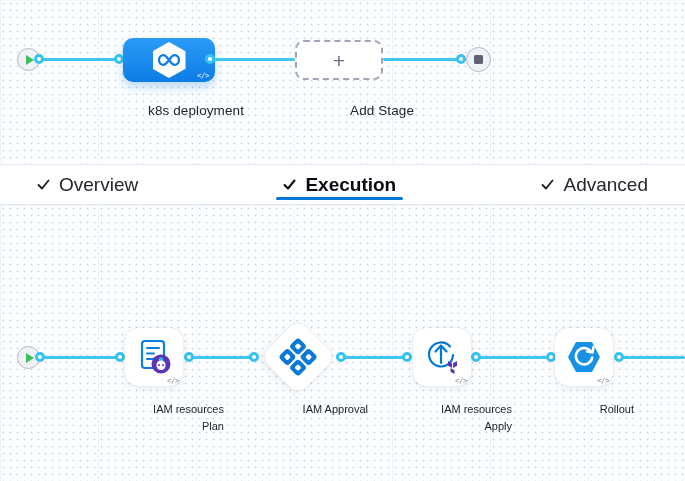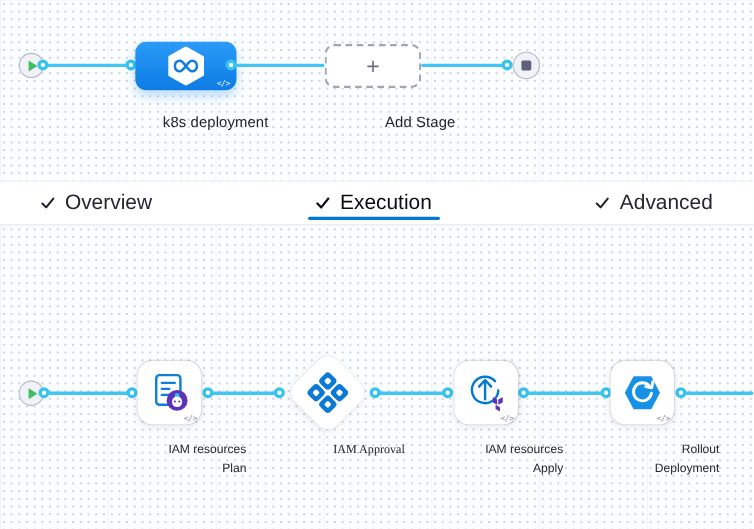--- a/index.html
+++ b/index.html
@@ -46,21 +46,21 @@
           display:flex; align-items:center; justify-content:center; cursor:pointer; }
   .add-plus { font-size:21px; font-weight:300; color:#6e7086; line-height:1; }
 
   
   #tab-bar { height:41px; background:#fff; border-top:1px solid #e5e8ef;
           border-bottom:1px solid #e0e3ec; display:flex; align-items:center;
           justify-content:space-between; padding:0 30px; }
   .tab { display:flex; align-items:center; gap:9px; height:100%;
           padding:0 7px; position:relative; cursor:pointer; }
   .tab-label { font-size:19px; color:#25262f; }
-  .tab.active .tab-label { font-weight:400; color:#0a0b14; }
+  .tab.active .tab-label { font-weight:700; color:#0a0b14; }
   .tab.active::after { content:""; position:absolute; left:0; right:0; bottom:4px;
           height:3px; border-radius:2px; background:#0278d5; }
   .check-icon { display:flex; }
 
   
   .step-card { position:absolute; top:123px; width:58px; height:58px;
           background:#fff; border-radius:14px; cursor:pointer;
           box-shadow:0 2px 8px rgba(40,41,61,.10), 0 0 1px rgba(40,41,61,.18);
           display:flex; align-items:center; justify-content:center; }
   .step-card .code-chip, .diamond-wrap .code-chip { color:#8d8fa3; right:4px; bottom:1px; }
@@ -214,24 +214,23 @@
       <path d="M25.5 13 A 8.2 8.2 0 1 0 27.2 19.5" fill="none" stroke="#ffffff" stroke-width="2.6" stroke-linecap="round"></path>
       <path d="M22 13.5 L27.5 14.5 L28.5 9" fill="none" stroke="#ffffff" stroke-width="2.6" stroke-linecap="round" stroke-linejoin="round"></path>
     </svg>
     <span class="code-chip">&lt;/&gt;</span>
   </div>
 
   <div class="step-label" style="left:84px;">
     <div>IAM resources</div>
     <div>Plan</div>
   </div>
-  <div class="step-label" style="left:228px;font-family:Liberation Serif, serif;">
+  <div class="step-label" style="left:228px;">
     <div>IAM Approval</div>
   </div>
   <div class="step-label" style="left:372px;">
     <div>IAM resources</div>
     <div>Apply</div>
   </div>
-  <div class="step-label" style="left:514px;">
+  <div class="step-label" style="left:494px;">
     <div>Rollout</div>
-    <div>Deployment</div>
   </div>
 </div>
 
 </body></html>

